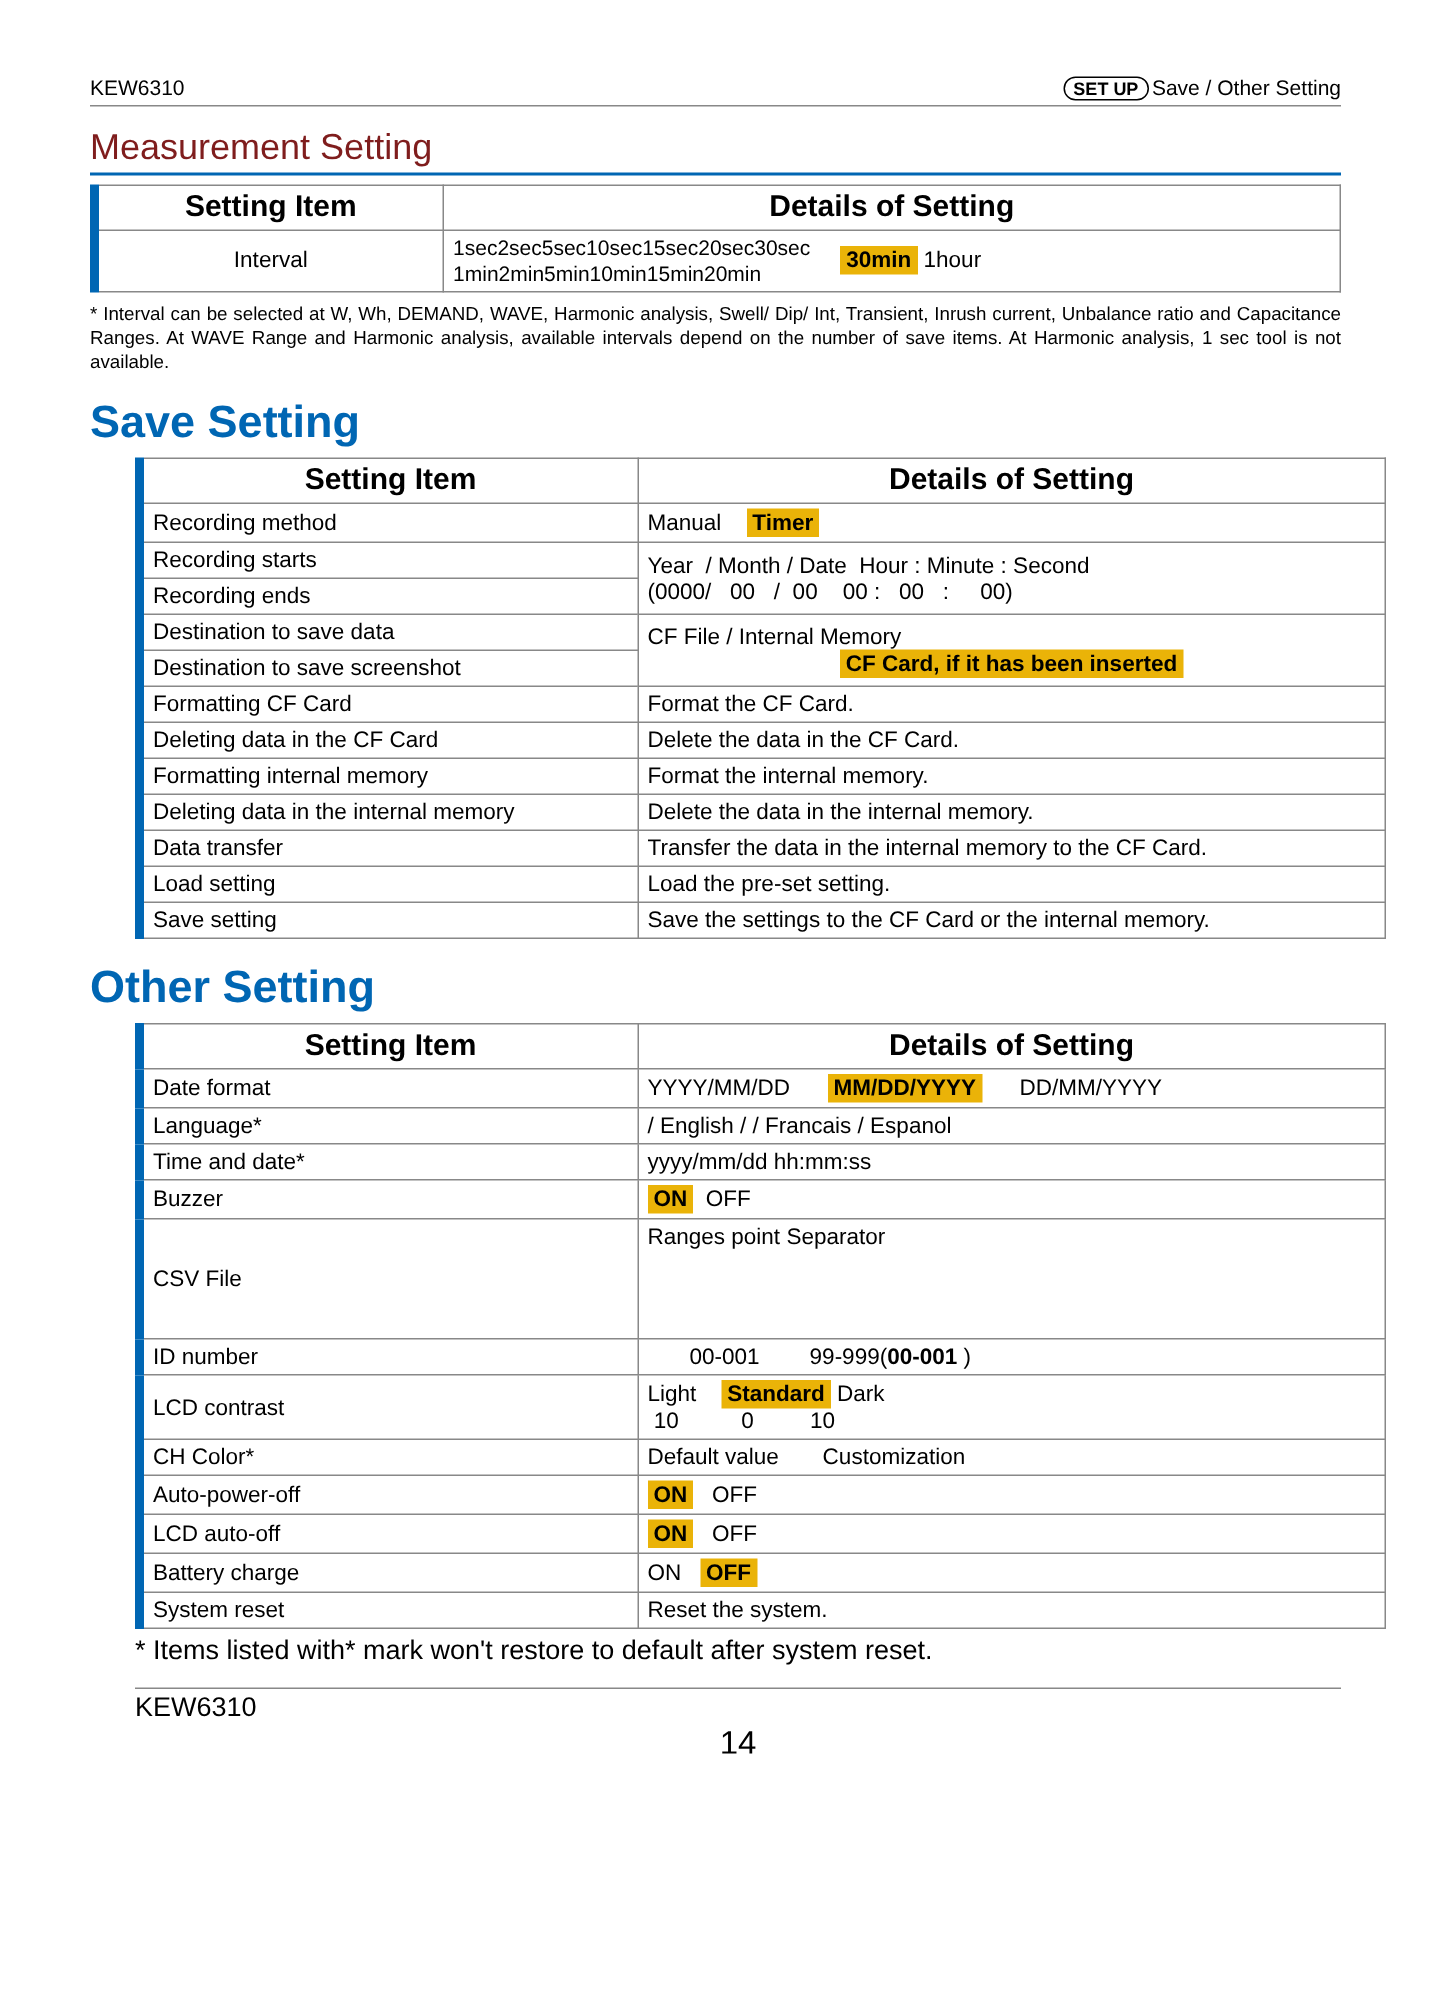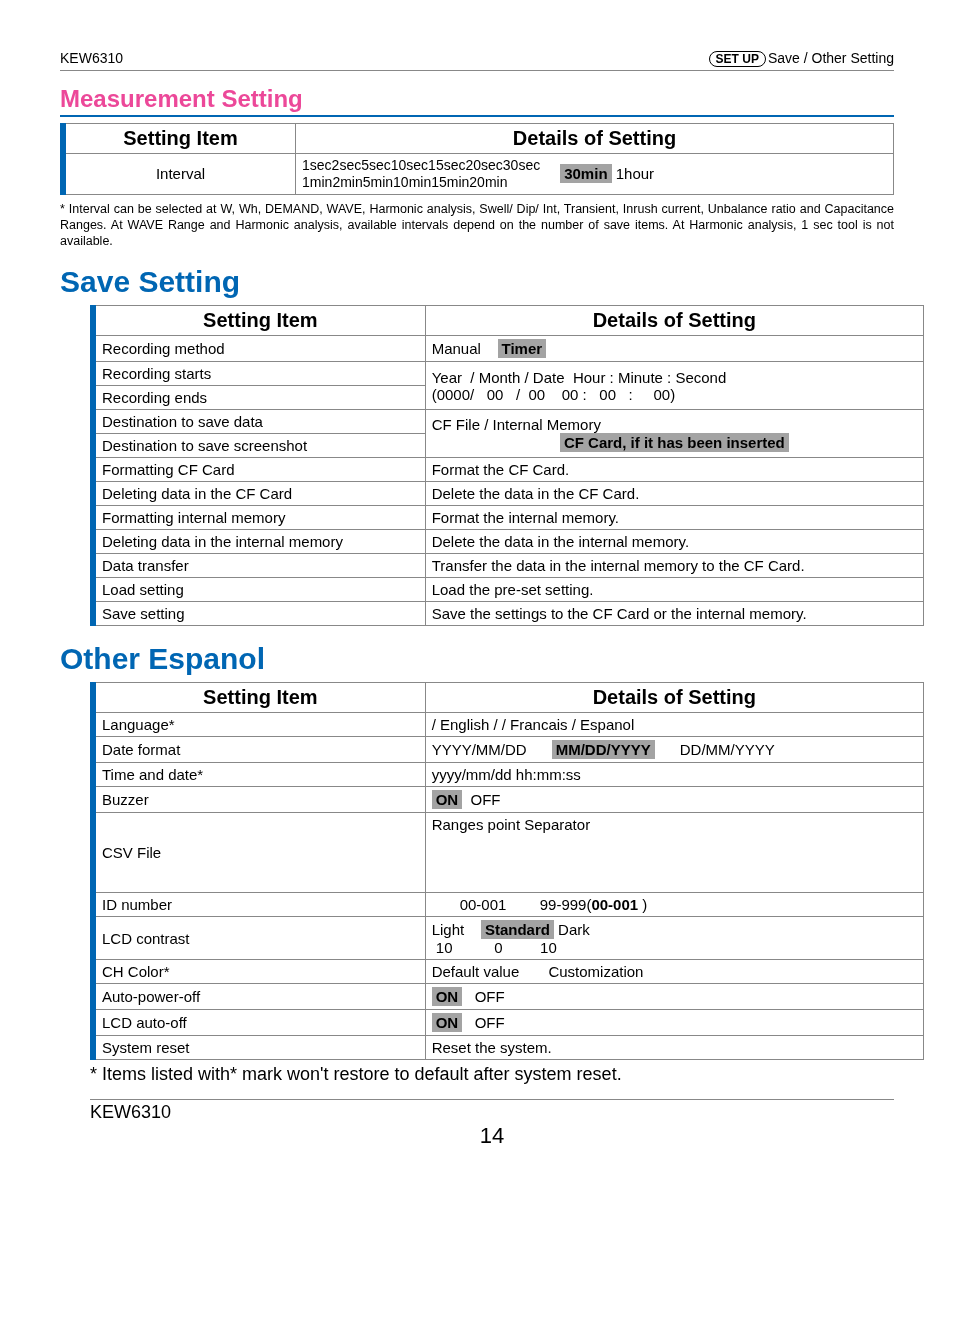--- a/index.html
+++ b/index.html
@@ -24,22 +24,22 @@
   }
   .setup-pill {
     border: 1.5px solid #000;
     border-radius: 10px;
     padding: 0 6px;
     font-weight: bold;
     font-size: 12px;
     margin-right: 2px;
   }
   h2.section {
-    color: #ec4899;
-    font-weight: bold;
+    color: #7f1d1d;
+    font-weight: normal;
     font-size: 24px;
     border-bottom: 2px solid #0066b3;
     padding-bottom: 2px;
     margin-bottom: 6px;
   }
   h2.big-section {
     color: #0066b3;
     font-weight: bold;
     font-size: 30px;
     margin-top: 16px;
@@ -66,21 +66,21 @@
     border-left: 6px solid #0066b3;
   }
   .center-text { text-align: center; }
   .footnote {
     font-size: 12.5px;
     line-height: 1.3;
     margin-top: 6px;
     text-align: justify;
   }
   .highlight {
-    background: #a3a3a3;
+    background: #eab308;
     font-weight: bold;
     padding: 1px 4px;
     display: inline-block;
   }
   .indent-table { margin-left: 30px; width: calc(100% - 30px); }
   .page-footer {
     display: flex;
     justify-content: space-between;
     align-items: flex-end;
     margin-top: 14px;
@@ -199,38 +199,38 @@
           <td class="left-col">Load setting</td>
           <td>Load the pre-set setting.</td>
         </tr>
     <tr>
           <td class="left-col">Save setting</td>
           <td>Save the settings to the CF Card or the internal memory.</td>
         </tr>
   </tbody>
     </table>
 
-  <h2 class="big-section">Other Espanol</h2>
+  <h2 class="big-section">Other Setting</h2>
   <table class="settings indent-table">
     <colgroup>
         <col style="width:40%">
         <col>
       </colgroup>
     <tbody>
         <tr>
       <th class="left-col">Setting Item</th>
       <th>Details of Setting</th>
     </tr>
     <tr>
+          <td class="left-col">Date format</td>
+        <td><span style="white-space:pre;">YYYY/MM/DD      </span><span class="highlight">MM/DD/YYYY</span><span style="white-space:pre;">      DD/MM/YYYY</span></td>
+        </tr>
+    <tr>
           <td class="left-col">Language*</td>
           <td>/ English /  / Francais / Espanol</td>
-        </tr>
-    <tr>
-          <td class="left-col">Date format</td>
-        <td><span style="white-space:pre;">YYYY/MM/DD      </span><span class="highlight">MM/DD/YYYY</span><span style="white-space:pre;">      DD/MM/YYYY</span></td>
         </tr>
     <tr>
           <td class="left-col">Time and date*</td>
           <td>yyyy/mm/dd  hh:mm:ss</td>
         </tr>
     <tr>
           <td class="left-col">Buzzer</td>
         <td><span class="highlight">ON</span><span style="white-space:pre;">  OFF</span></td>
         </tr>
     <tr>
@@ -252,20 +252,24 @@
           <td class="left-col">CH Color*</td>
           <td style="white-space:pre;">Default value       Customization</td>
         </tr>
     <tr>
           <td class="left-col">Auto-power-off</td>
         <td><span class="highlight">ON</span><span style="white-space:pre;">   OFF</span></td>
         </tr>
     <tr>
           <td class="left-col">LCD auto-off</td>
         <td><span class="highlight">ON</span><span style="white-space:pre;">   OFF</span></td>
+        </tr>
+    <tr>
+          <td class="left-col">Battery charge</td>
+        <td><span style="white-space:pre;">ON   </span><span class="highlight">OFF</span></td>
         </tr>
     <tr>
           <td class="left-col">System reset</td>
           <td>Reset the system.</td>
         </tr>
   </tbody>
     </table>
   <p class="small" style="margin-left:30px; margin-top:4px;">* Items listed with*       mark won't restore to default after system reset.</p>
 
   <div class="footer-wrap" style="margin-left:30px;">

